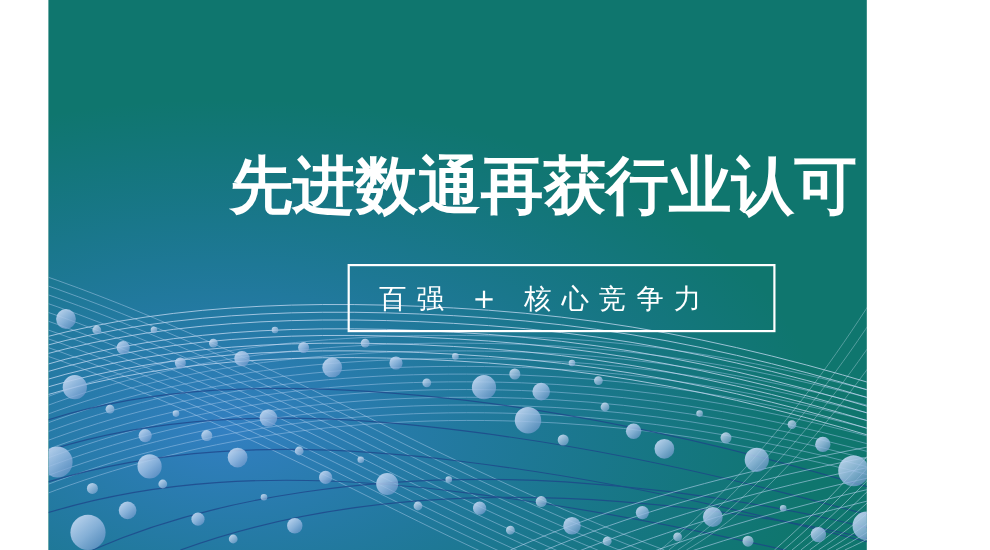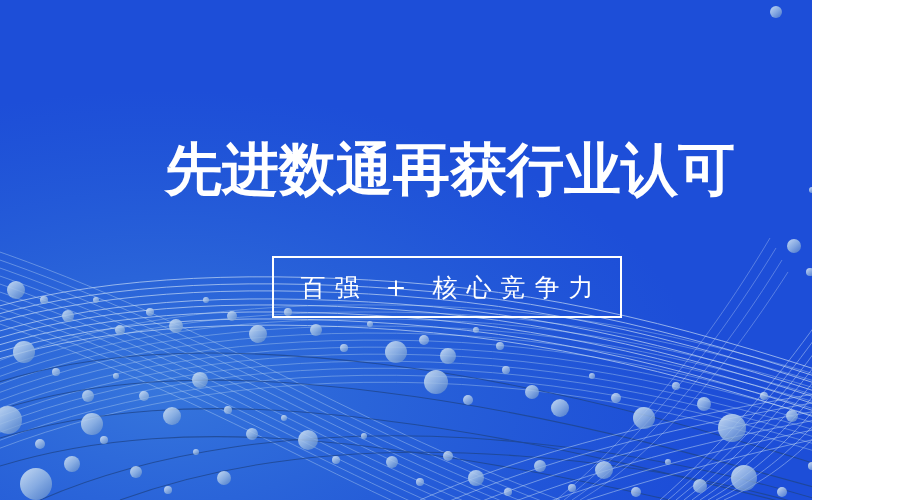--- a/index.html
+++ b/index.html
@@ -6,24 +6,25 @@
   html, body {
     margin: 0;
     padding: 0;
     background: #ffffff;
   }
   body {
     font-family: "Liberation Sans", sans-serif;
   }
   #banner {
     position: relative;
-    width: 812px;
+    width: 744px;
     height: 500px;
     overflow: hidden;
-    background: #1d4ed8;
+    background: #0f766e;
+    margin-left: 44px;
   }
   #bg-svg {
     position: absolute;
     left: 0;
     top: 0;
     width: 900px;
     height: 500px;
     display: block;
   }
   .content {
@@ -44,25 +45,26 @@
     font-family: "DejaVu Serif", "Liberation Serif", serif;
     font-weight: bold;
     font-size: 57px;
     line-height: 66px;
     letter-spacing: 0px;
     white-space: nowrap;
   }
   #subtitle-box {
     position: absolute;
     left: 272px;
-    top: 256px;
+    top: 240px;
     width: 346px;
     height: 58px;
     border: 2px solid #ffffff;
     box-sizing: content-box;
+    padding-left: 39px;
   }
   #subtitle-text {
     position: absolute;
     left: 0;
     top: 0;
     width: 346px;
     height: 58px;
     display: flex;
     align-items: center;
     justify-content: center;

